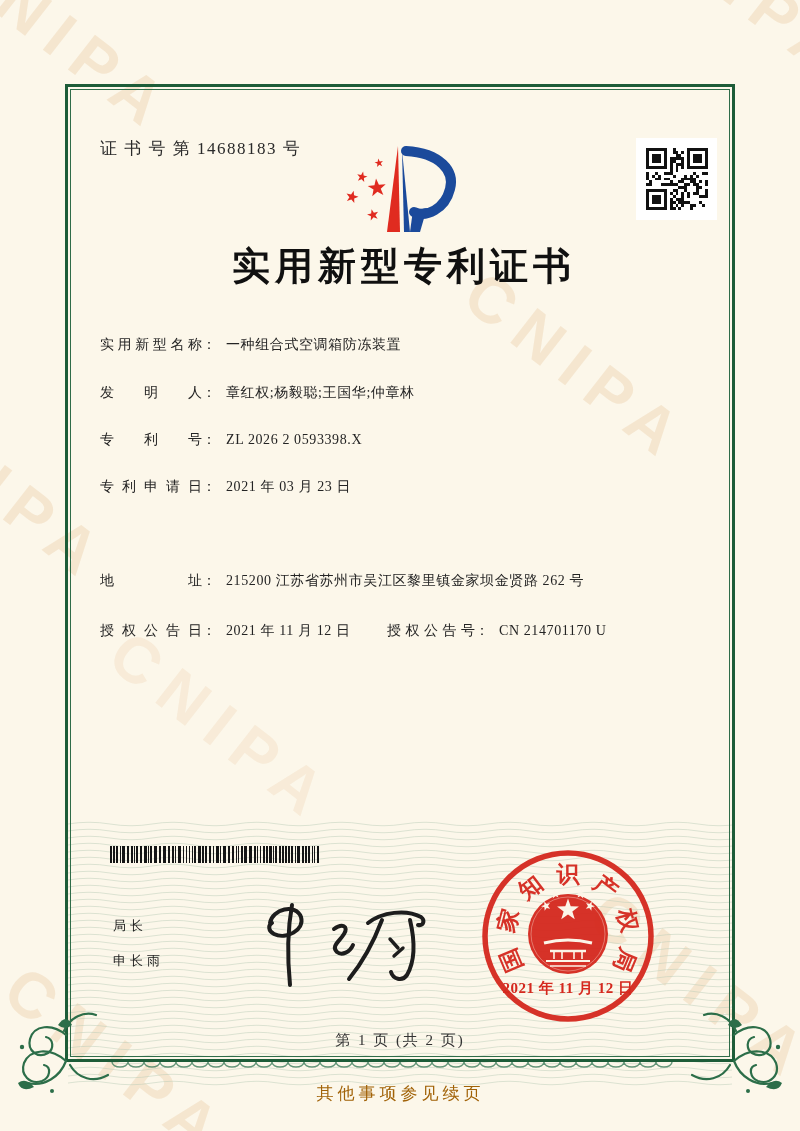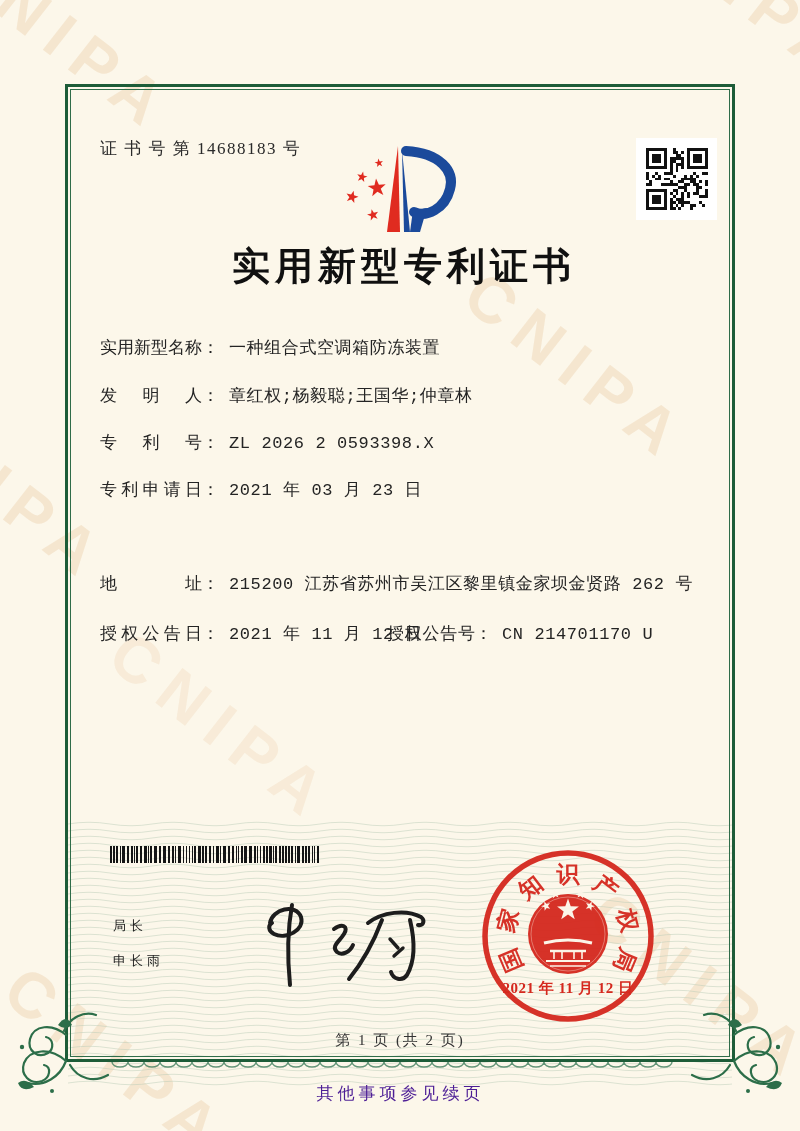--- a/index.html
+++ b/index.html
@@ -11,42 +11,42 @@
       white-space:nowrap;pointer-events:none;}
   
   .frame{position:absolute;left:65px;top:84px;width:664px;height:972px;border:3px solid #1d5c38;z-index:2;}
   .frame-inner{position:absolute;inset:2px;border:1px solid #2f6c49;}
   .certno{position:absolute;left:100px;top:137px;font-size:17px;letter-spacing:1.5px;color:#2a2a2a;z-index:3;}
   .logo{position:absolute;left:330px;top:120px;z-index:3;}
   .qr{position:absolute;left:636px;top:138px;width:81px;height:82px;background:#ffffff;
       display:flex;align-items:center;justify-content:center;z-index:3;}
   .title{position:absolute;left:0;right:0;top:241px;text-align:center;font-size:38px;font-weight:700;
          letter-spacing:5px;color:#101010;z-index:3;padding-left:8px;}
-  .row{position:absolute;left:100px;font-size:17px;z-index:3;white-space:nowrap;font-family:Liberation Mono, monospace;}
+  .row{position:absolute;left:100px;font-size:14px;z-index:3;white-space:nowrap;}
   .row .lbl{display:inline-block;width:102px;text-align:justify;text-align-last:justify;}
   .row .colon{display:inline-block;}
   .row .val{display:inline-block;margin-left:10px;letter-spacing:0.6px;}
   .r1{top:336px}.r2{top:384px}.r3{top:431px}.r4{top:478px}.r5{top:526px}.r6{top:572px}
   .grant-left{top:622px}
   .grant-right{top:622px;left:387px;}
   .grant-right .lbl{width:88px;}
   .body-text{position:absolute;left:100px;top:654px;width:608px;font-size:16.5px;line-height:26.5px;
              text-align:justify;color:#2e2e2e;z-index:3;}
   .body-text p{margin:0;text-indent:2em;}
   .barcode{position:absolute;left:110px;top:846px;z-index:3;}
   .signer{position:absolute;left:113px;top:908px;font-size:13px;letter-spacing:4px;line-height:35px;
           color:#1c1c1c;z-index:3;}
   .signature{position:absolute;left:230px;top:893px;z-index:3;}
   .seal{position:absolute;left:480px;top:848px;z-index:4;opacity:0.95;}
   .seal-date{position:absolute;left:480px;top:979px;width:176px;text-align:center;color:#d5281e;
              font-size:15px;font-weight:700;letter-spacing:0.5px;z-index:5;}
   .pageind{position:absolute;left:0;right:0;top:1031px;text-align:center;font-size:15px;
            letter-spacing:2px;color:#333;z-index:3;}
   .contnote{position:absolute;left:1px;right:0;top:1082px;text-align:center;font-size:17px;
-            letter-spacing:4px;color:#4c1d95;z-index:3;}
+            letter-spacing:4px;color:#a16207;z-index:3;}
   .guilloche{position:absolute;left:68px;top:820px;z-index:1;}
   .ornaments{position:absolute;left:0;top:995px;z-index:3;}
 </style>
 </head>
 <body>
 
 <svg width="0" height="0" style="position:absolute" aria-hidden="true">
   <defs>
     <path id="star" d="M0,-10 L2.35,-3.24 L9.51,-3.09 L3.8,1.24 L5.88,8.09 L0,4 L-5.88,8.09 L-3.8,1.24 L-9.51,-3.09 L-2.35,-3.24 Z"></path>
   </defs>

